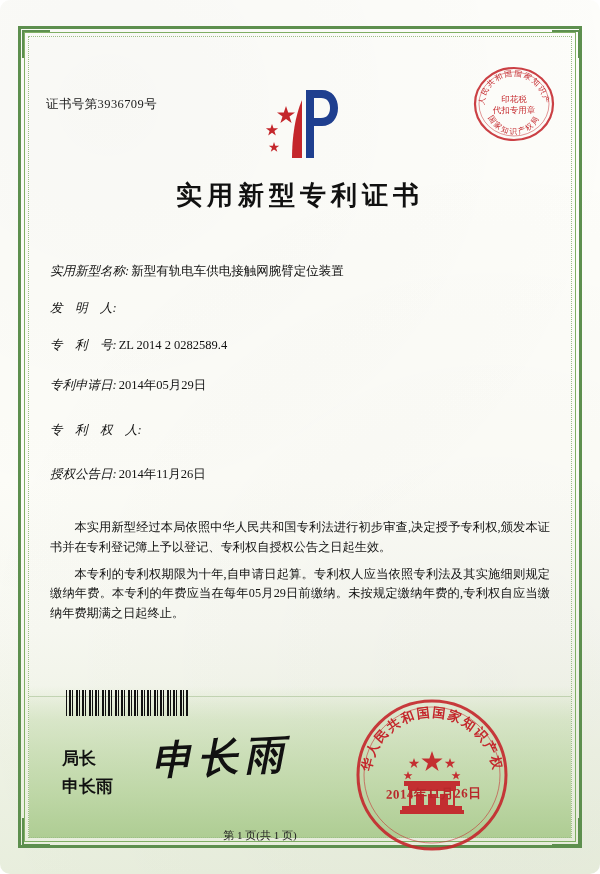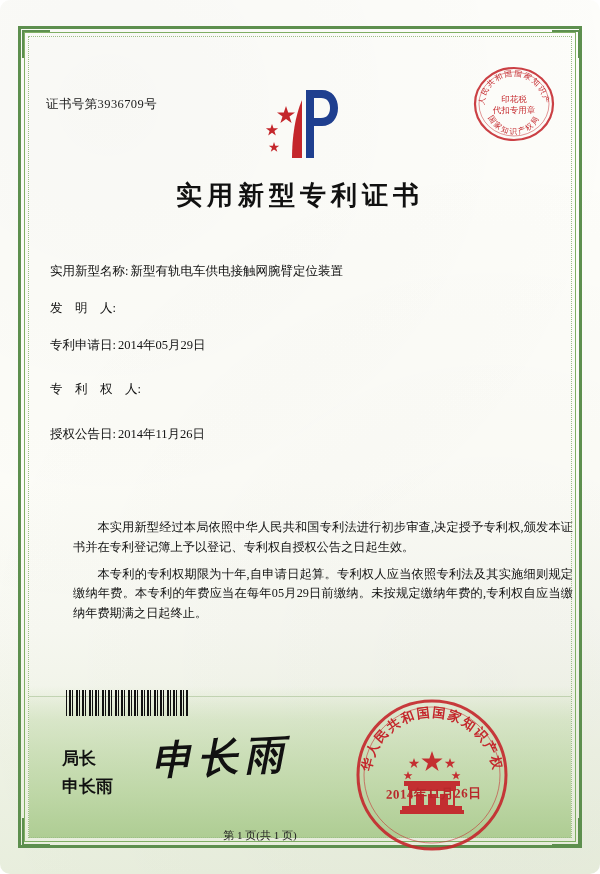--- a/index.html
+++ b/index.html
@@ -124,20 +124,21 @@
     display: flex;
     align-items: flex-start;
     margin-bottom: 19px;
     font-size: 12.5px;
     color: #111;
     line-height: 1.45;
   }
   .field-label {
     white-space: nowrap;
     flex: 0 0 auto;
+    font-style: italic;
   }
   .field-value {
     flex: 1 1 auto;
     padding-left: 2px;
   }
   .field-value .second-line {
     display: block;
     margin-top: 3px;
   }
   .row-gap-lg { margin-bottom: 22px; }
@@ -145,21 +146,20 @@
 
   
   .body-text {
     position: absolute;
     left: 50px; top: 518px;
     width: 500px;
     font-size: 12.2px;
     line-height: 1.62;
     color: #111;
     text-align: justify;
-    margin-left: 23px;
   }
   .body-text p {
     margin: 0 0 7px 0;
     text-indent: 2em;
   }
 
   
   .barcode {
     position: absolute;
     left: 66px; top: 690px;
@@ -275,20 +275,24 @@
 
     <div class="field-row">
       <span class="field-label">实用新型名称:</span>
       <span class="field-value">新型有轨电车供电接触网腕臂定位装置</span>
     </div>
 
     <div class="field-row">
       <span class="field-label">发　明　人:</span>
     </div>
 
+    <div class="field-row row-gap-lg">
+      <span class="field-label">专　利　号:</span>
+      <span class="field-value">ZL 2014 2 0282589.4</span>
+    </div>
 
     <div class="field-row row-gap-xl">
       <span class="field-label">专利申请日:</span>
       <span class="field-value">2014年05月29日</span>
     </div>
 
     <div class="field-row row-gap-xl">
       <span class="field-label">专　利　权　人:</span>
     </div>
 

